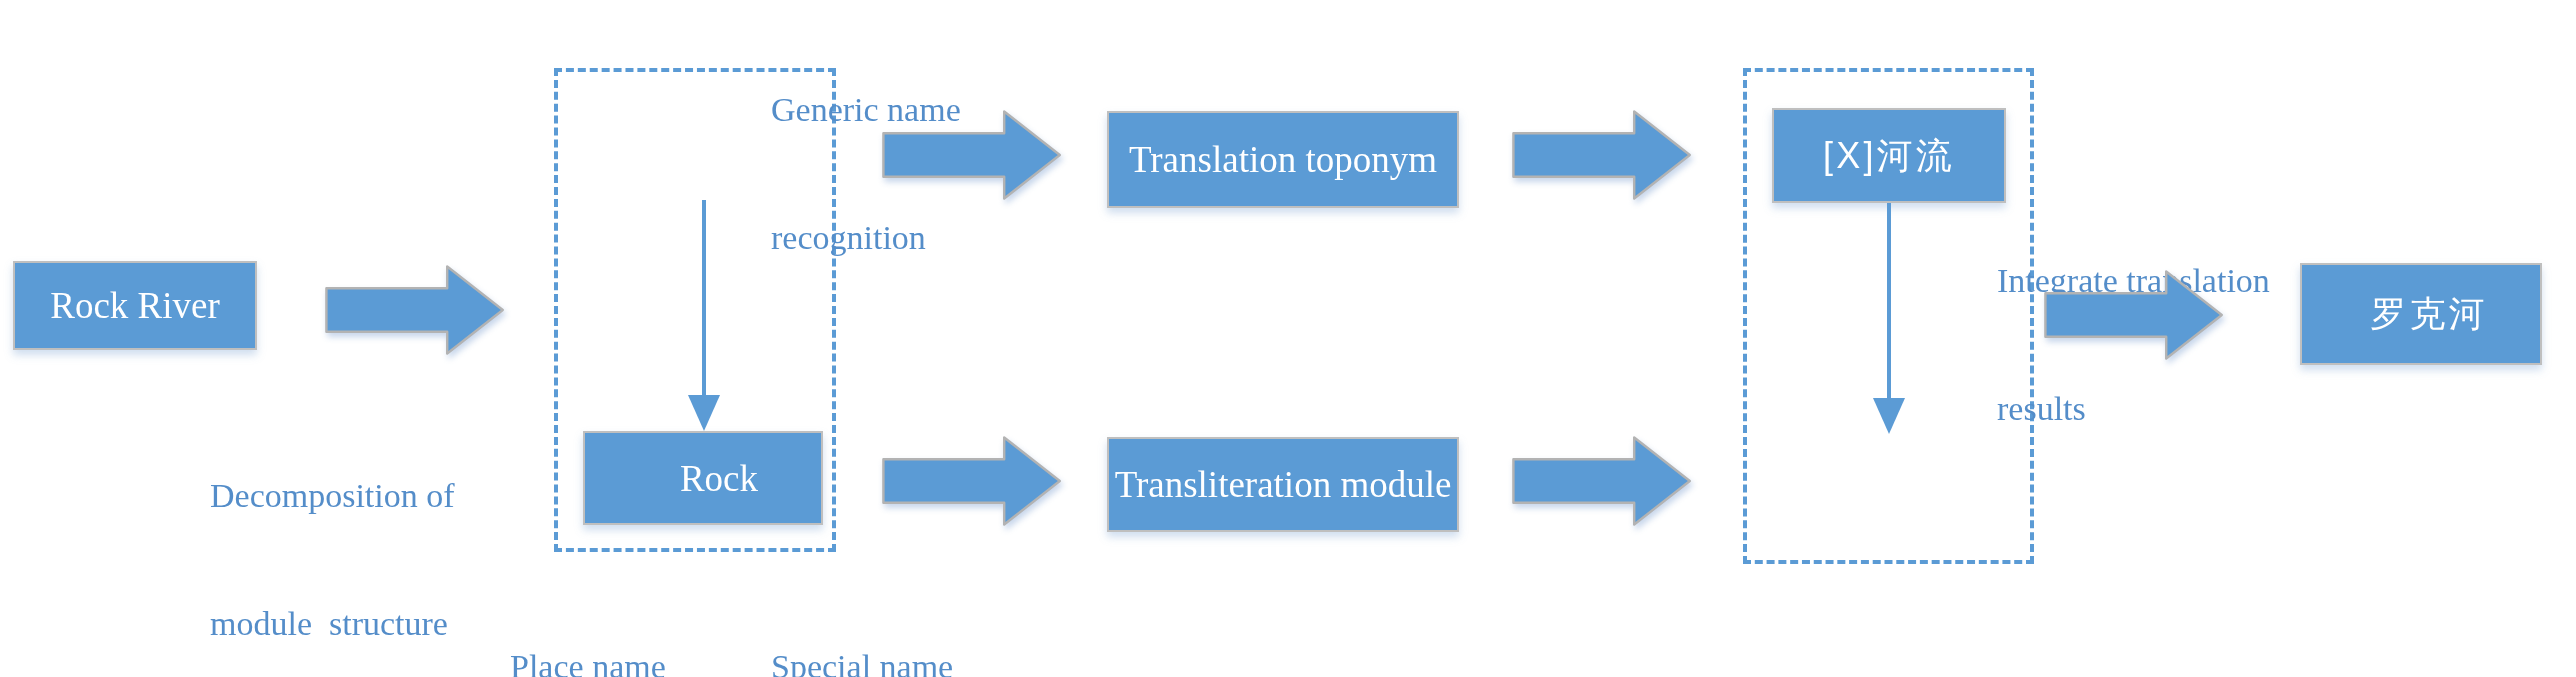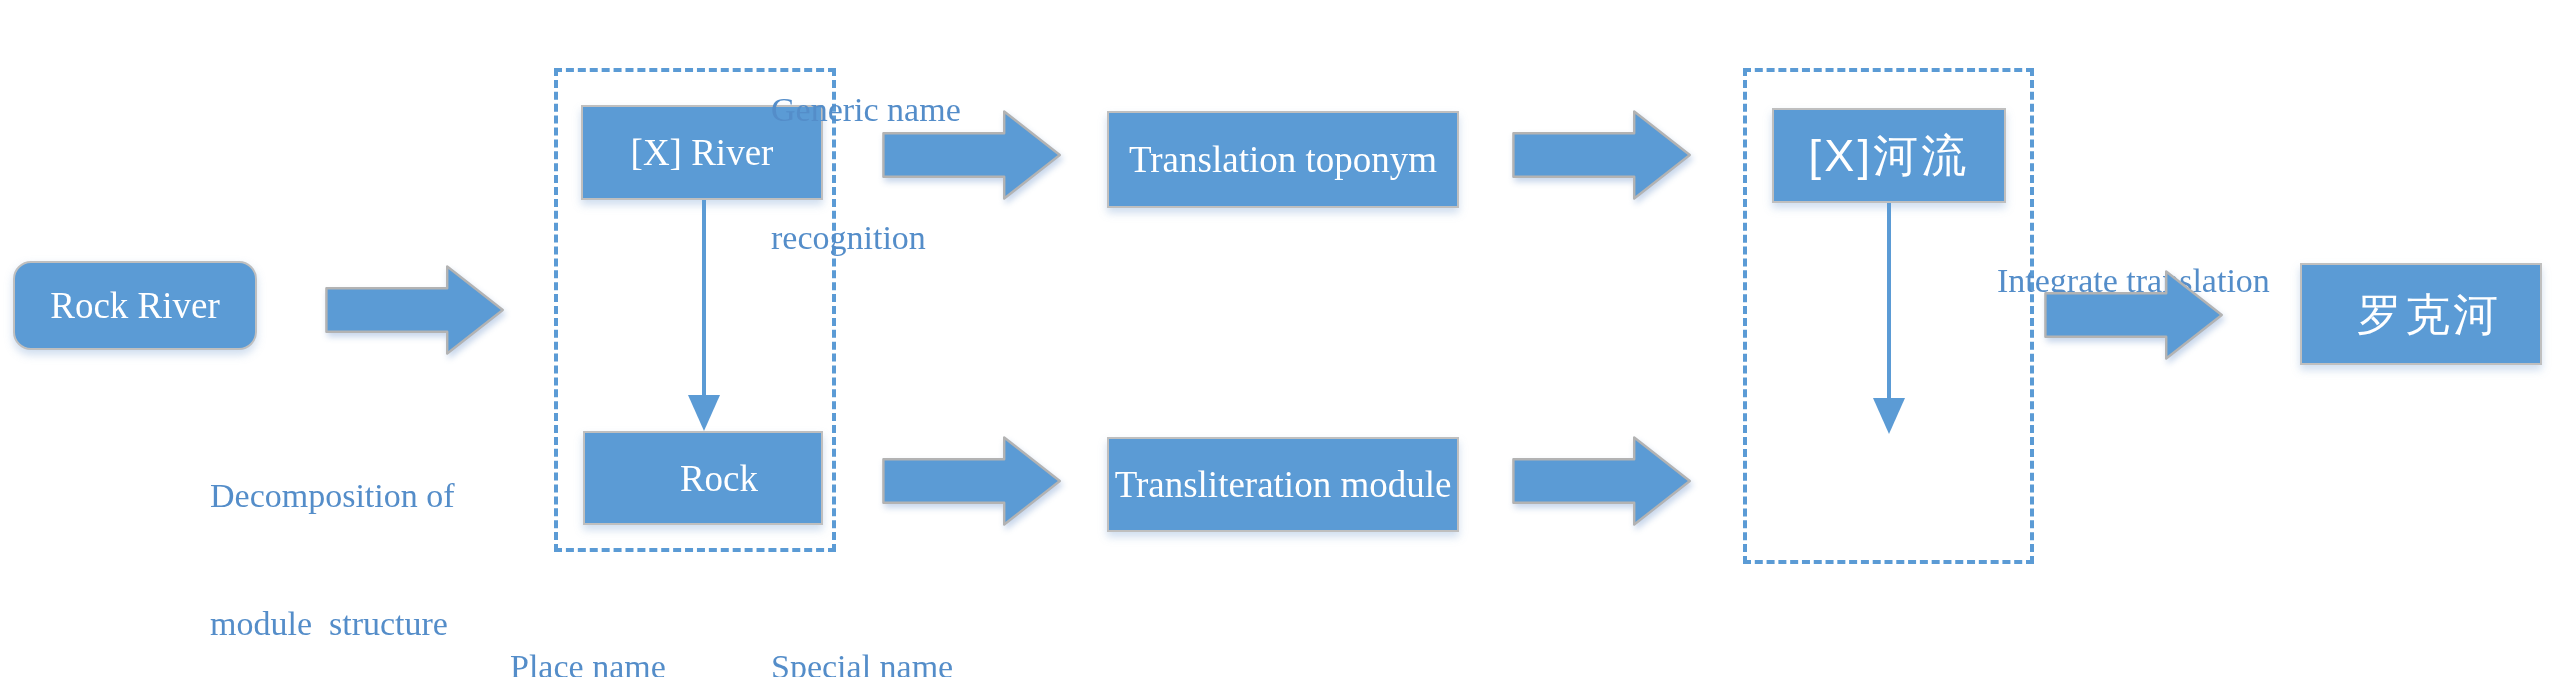--- a/index.html
+++ b/index.html
@@ -29,21 +29,21 @@
     display: flex;
     align-items: center;
     justify-content: center;
     font-size: 37px;
     line-height: 1;
     box-shadow: 0 4.8px 8px rgba(120, 160, 210, 0.35);
     white-space: pre;
   }
   .node.zh {
     font-family: "Liberation Sans", "DejaVu Sans", sans-serif;
-    font-size: 45px;
+    font-size: 36px;
     letter-spacing: 3.2px;
   }
   .dashed-group {
     position: absolute;
     border: 4px dashed var(--dashed-border);
     background: transparent;
   }
   .label {
     position: absolute;
     color: var(--label-text);
@@ -71,34 +71,33 @@
     border-left: 16px solid transparent;
     border-right: 16px solid transparent;
     border-top: 36px solid var(--arrow-fill);
   }
 </style>
 </head>
 <body>
 
 <div id="canvas">
 
-  <div class="node" style="left:13px; top:261px; width:244px; height:89px;border-radius:18px;">Rock River</div>
+  <div class="node" style="left:13px; top:261px; width:244px; height:89px;">Rock River</div>
 
   <svg class="harrow" style="left:324px; top:263px;" width="182" height="94" viewBox="0 0 226 116">
     <polygon points="3,31 153,31 153,4 222,58 153,112 153,85 3,85"></polygon>
   </svg>
 
   <div class="label" style="left:210px; top:389px; width:387px;">
     <div>Decomposition of</div>
     <div>module  structure</div>
   </div>
 
   <div class="dashed-group" style="left:554px; top:68px; width:282px; height:484px;"></div>
 
-  <div class="node" style="left:581px; top:105px; width:242px; height:95px;">[X] River</div>
 
   <div class="varrow" style="left:688px; top:200px;">
     <div class="vline" style="height:195px;"></div>
     <div class="vhead"></div>
   </div>
 
   <div class="node" style="left:583px; top:431px; width:240px; height:94px;padding-left:32px;">Rock</div>
 
   <div class="label" style="left:510px; top:560px; width:387px;">
     <div>Place name</div>
@@ -140,20 +139,21 @@
   <div class="node zh" style="left:1772px; top:108px; width:234px; height:95px;">[X]河流</div>
 
   <div class="varrow" style="left:1873px; top:203px;">
     <div class="vline" style="height:195px;"></div>
     <div class="vhead"></div>
   </div>
 
 
   <div class="label" style="left:1997px; top:174px; width:420px;">
     <div>Integrate translation</div>
+    <div>results</div>
   </div>
 
   <svg class="harrow" style="left:2043px; top:268px;" width="182" height="94" viewBox="0 0 226 116">
     <polygon points="3,31 153,31 153,4 222,58 153,112 153,85 3,85"></polygon>
   </svg>
 
   <div class="node zh" style="left:2300px; top:263px; width:242px; height:102px;padding-left:16px;">罗克河</div>
 
 </div>
 

